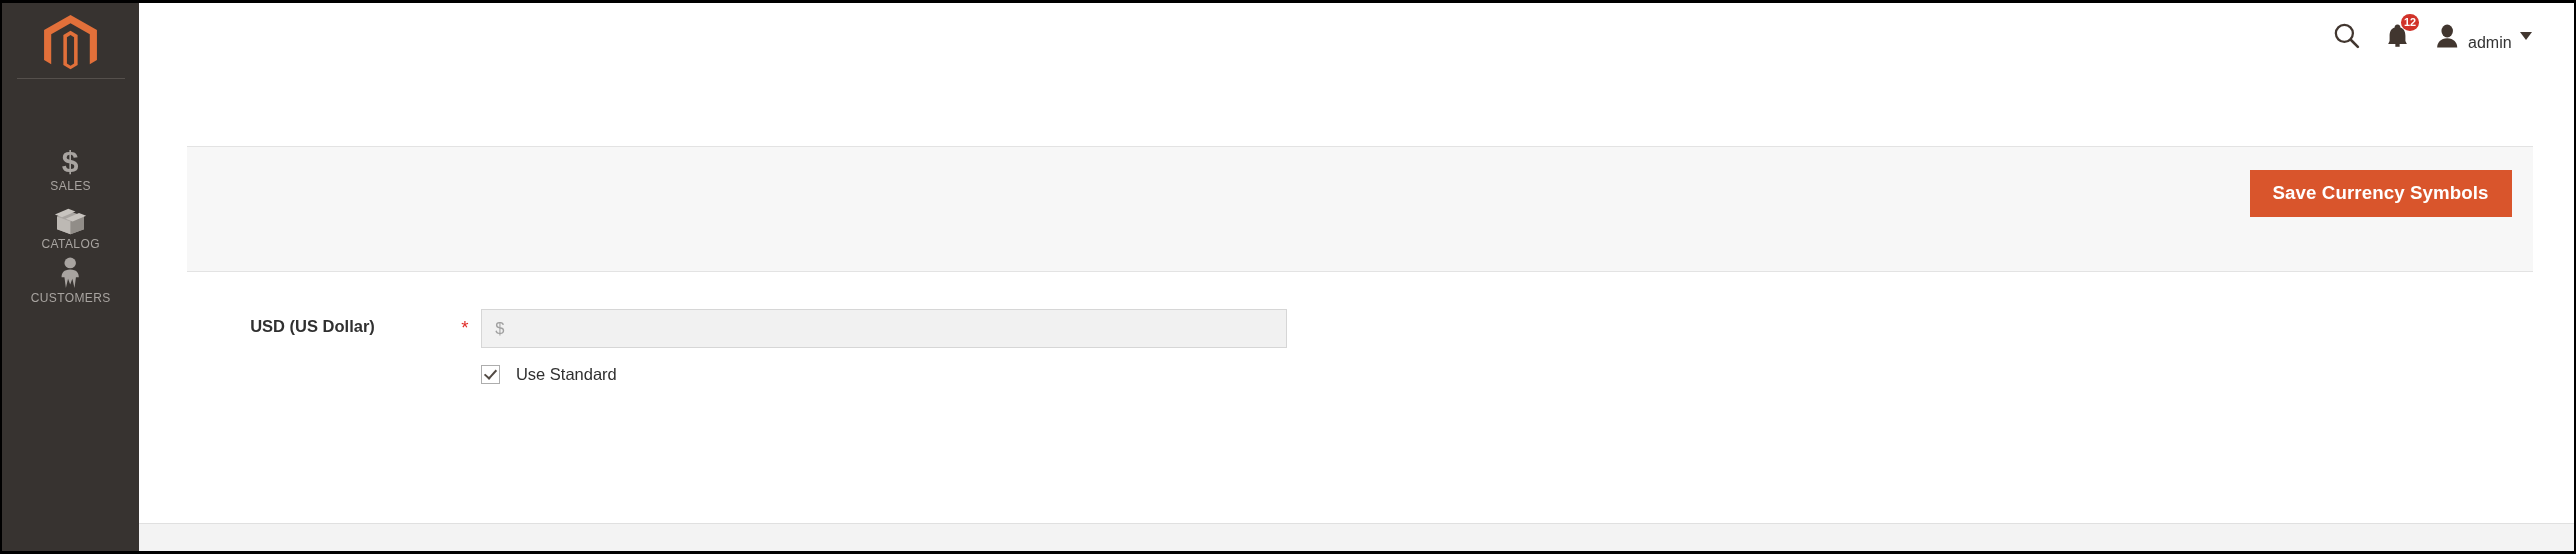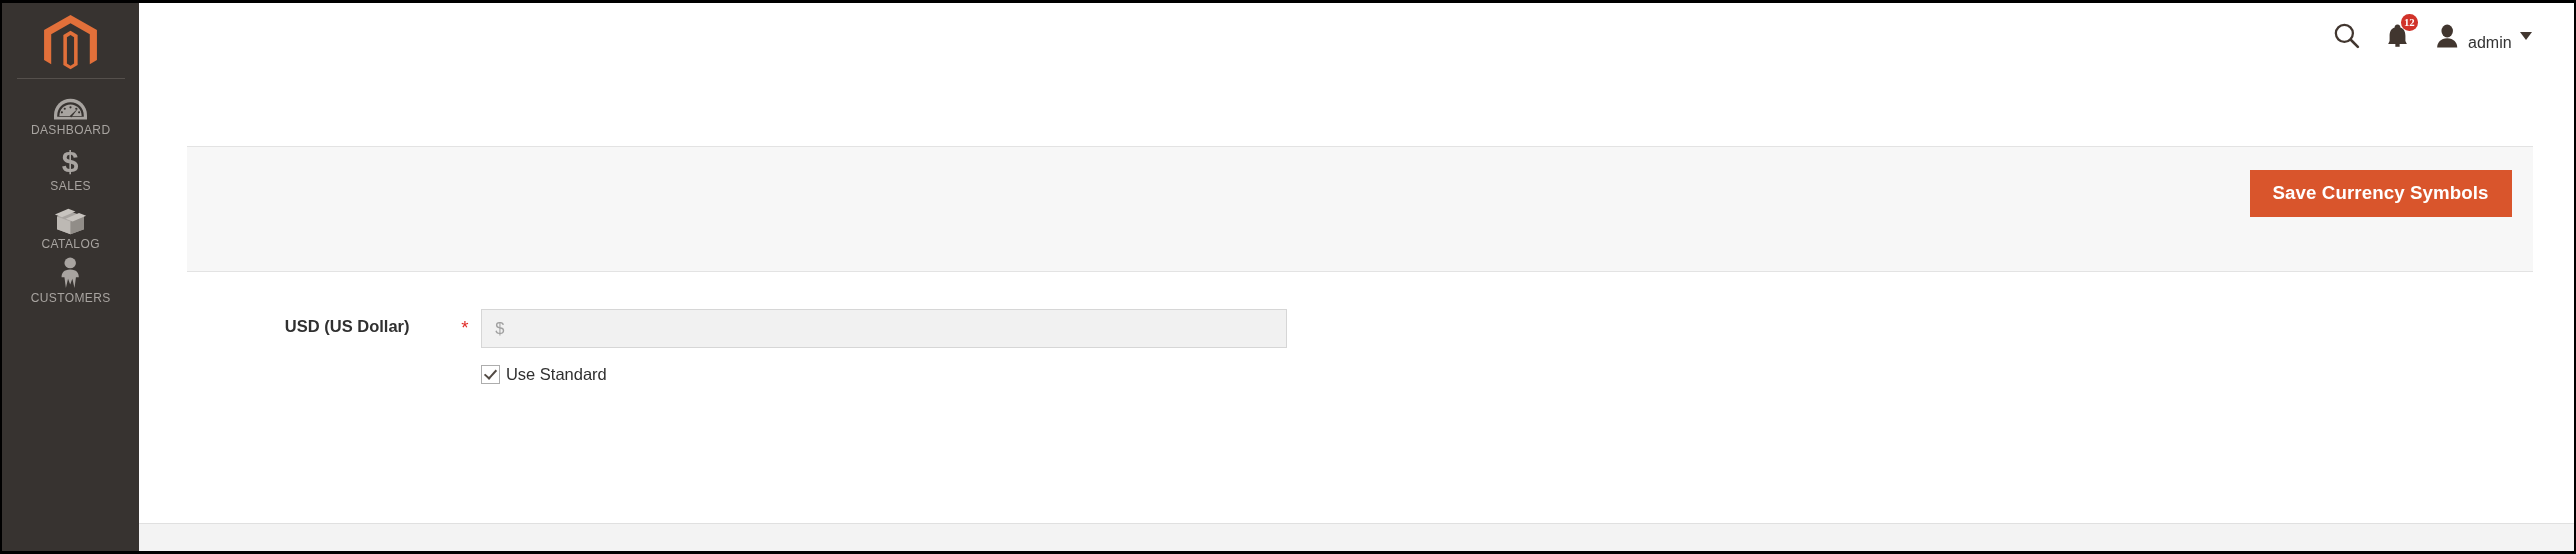--- a/index.html
+++ b/index.html
@@ -112,21 +112,21 @@
     min-width: 16.5px; height: 16.5px;
     padding: 0 2.9px;
     box-sizing: border-box;
     border-radius: 50%;
     background: #d1332a;
     color: #ffffff;
     font-size: 10.8px;
     font-weight: 700;
     line-height: 16.5px;
     text-align: center;
-    font-family: Liberation Serif, serif;
+    font-family: Liberation Sans, sans-serif;
   }
   #admin-name {
     font-size: 16px;
     color: #333333;
     margin-left: 8.6px;
     font-family: "Liberation Sans", sans-serif;
     margin-top: 14px;
   }
   #admin-caret {
     margin-left: 8.6px;
@@ -174,21 +174,21 @@
   #field-row {
     position: absolute;
     left: 0; top: 37px;
     width: 100%;
     height: 42px;
   }
   #field-label {
     position: absolute;
     left: 111px; top: 8px;
     width: 194px;
-    text-align: center;
+    text-align: left;
     font-size: 16.5px;
     font-weight: 700;
     color: #303030;
     white-space: nowrap;
     font-family: "Liberation Sans", sans-serif;
   }
   #required-mark {
     position: absolute;
     left: 322px; top: 8.6px;
     font-size: 18.7px;
@@ -226,21 +226,21 @@
   #use-standard-box.checked::after {
     content: "";
     position: absolute;
     left: 5px; top: 1.4px;
     width: 5px; height: 10px;
     border: solid #514943;
     border-width: 0 2.5px 2.5px 0;
     transform: rotate(42deg);
   }
   #use-standard-label {
-    margin-left: 6px;
+    margin-left: 16px;
     font-size: 16.5px;
     color: #303030;
     cursor: pointer;
     white-space: nowrap;
     font-family: "Liberation Sans", sans-serif;
   }
 
   
   #footer {
     position: absolute;
@@ -261,36 +261,20 @@
 
       <div id="logo-wrap">
         <svg width="53" height="60" viewBox="0 0 74 84">
           <path d="M37 0 L74 21 L74 63 L64 69 L64 27 L37 11.5 L10 27 L10 69 L0 63 L0 21 Z" fill="#e2703a"></path>
           <path d="M37 22 L47 28 L47 70 L37 76 L27 70 L27 28 Z" fill="#e2703a"></path>
           <path d="M32 31 L37 28 L42 31 L42 68 L37 71 L32 68 Z" fill="#373330"></path>
         </svg>
       </div>
       <div id="logo-divider"></div>
 
-      <div class="nav-item" style="top:85px;">
-        <span class="nav-icon">
-          <svg width="33" height="23" viewBox="0 0 46 32">
-            <path d="M23 1 C10 1 0 11 0 24 L0 30 L46 30 L46 24 C46 11 36 1 23 1 Z" fill="#a8a4a0"></path>
-            <path d="M23 6 C12.5 6 4.5 14 4.5 24.5 L4.5 26 L41.5 26 L41.5 24.5 C41.5 14 33.5 6 23 6 Z" fill="#373330"></path>
-            <path d="M23 9 C14 9 7.5 16 7.5 24.5 L7.5 25 L38.5 25 L38.5 24.5 C38.5 16 32 9 23 9 Z" fill="#a8a4a0"></path>
-            <circle cx="11" cy="20" r="1.5" fill="#373330"></circle>
-            <circle cx="15" cy="15" r="1.5" fill="#373330"></circle>
-            <circle cx="23" cy="13" r="1.5" fill="#373330"></circle>
-            <circle cx="31" cy="15" r="1.5" fill="#373330"></circle>
-            <circle cx="35" cy="20" r="1.5" fill="#373330"></circle>
-            <path d="M22 25 L34 14 L24 27 Z" fill="#373330"></path>
-          </svg>
-        </span>
-        <span class="nav-label">DASHBOARD</span>
-      </div>
 
       <div class="nav-item" style="top:141px;">
         <span class="nav-icon">
           <svg width="24.4" height="32" viewBox="0 0 34 44">
             <text x="17" y="37" font-family="Liberation Sans, sans-serif" font-size="42" font-weight="700" fill="#a8a4a0" text-anchor="middle">$</text>
           </svg>
         </span>
         <span class="nav-label">SALES</span>
       </div>
 

